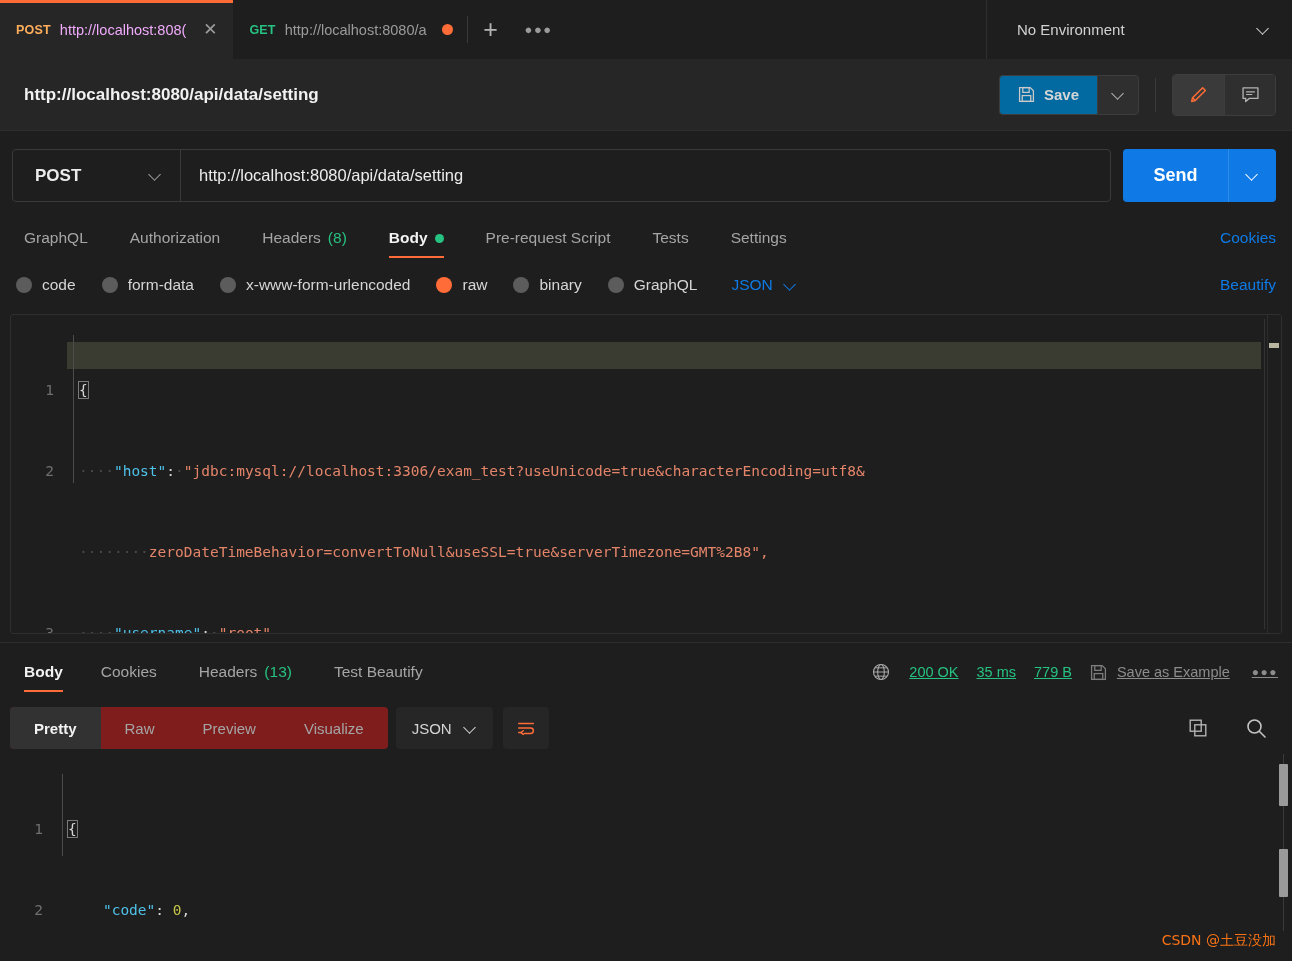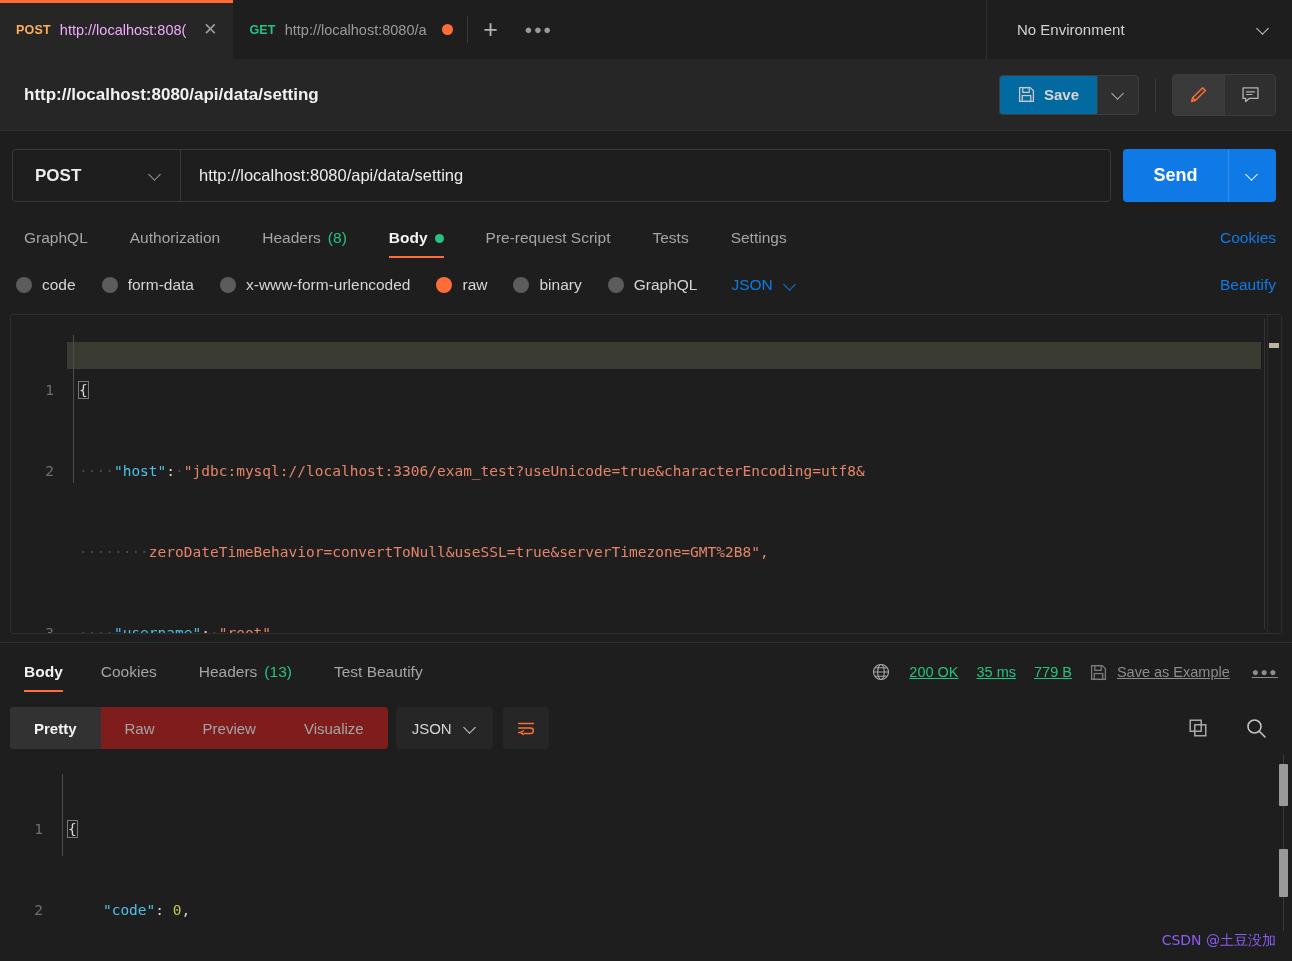--- a/index.html
+++ b/index.html
@@ -222,21 +222,21 @@
     position: absolute; left: 0; top: 8px; width: 56px; text-align: right;
     padding-right: 13px; color: #6f6f6f;
   }
   .resp-code { position: absolute; left: 68px; top: 8px; }
   .resp-fold { position: absolute; left: 62px; top: 20px; width: 1px; height: 82px; background: #4c4c4c; }
   .rscroll-track { position: absolute; top: 0; bottom: 30px; right: 8px; width: 1px; background: #3a3a3a; }
   .rscroll-thumb { position: absolute; right: 4px; width: 9px; background: #9a9a9a; border-radius: 1px; }
 
   .watermark {
     position: absolute; right: 16px; bottom: 11px;
-    font-size: 14px; color: #8b5cf6; font-family: "DejaVu Sans", sans-serif;
+    font-size: 14px; color: #f97316; font-family: "DejaVu Sans", sans-serif;
   }
 </style>
 </head>
 <body>
 
 <div class="app">
 
   <div class="tabbar">
     <div class="tab active">
       <span class="method m-post">POST</span>

